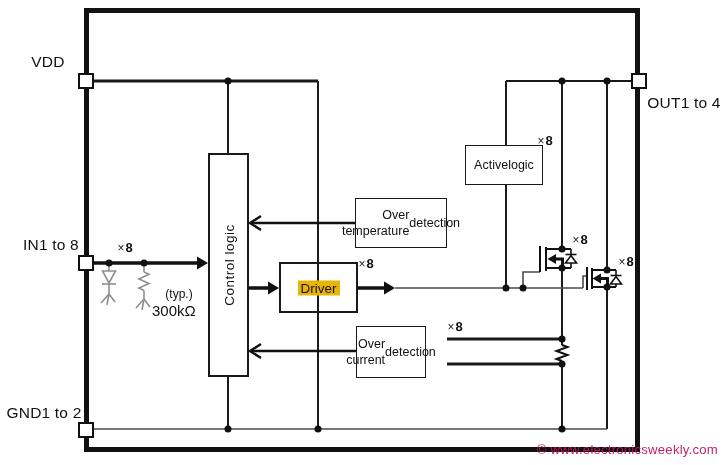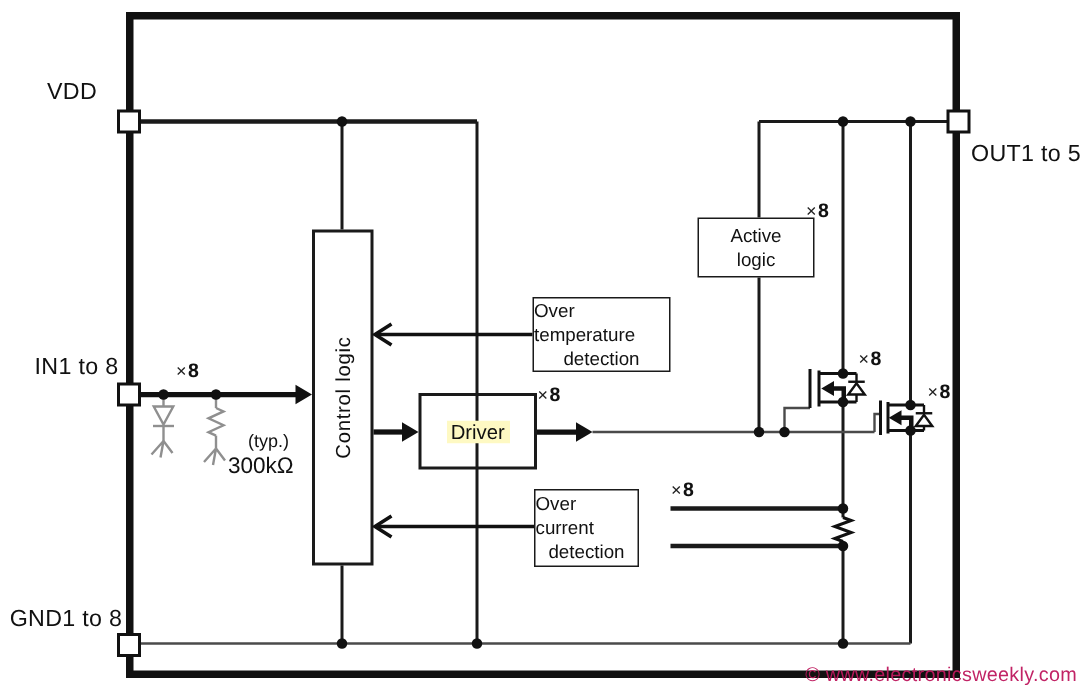--- a/index.html
+++ b/index.html
@@ -4,29 +4,29 @@
 <style>
   html,body{margin:0;padding:0;background:#fff;}
   .stage{
     position:relative;width:725px;height:465px;background:#fff;
     font-family:"Liberation Sans",sans-serif;color:#111;overflow:hidden;
   }
   .stage *{box-sizing:border-box;}
   svg.wiring{position:absolute;left:0;top:0;z-index:2;pointer-events:none;}
   .blk{
     position:absolute;z-index:1;background:#fff;border:2px solid #1a1a1a;
-    display:flex;flex-direction:column;align-items:center;justify-content:center;
-    text-align:left;font-size:12.5px;line-height:1.3;color:#111;
+    display:flex;flex-direction:row;align-items:center;justify-content:center;
+    text-align:right;font-size:12.5px;line-height:1.3;color:#111;
   }
   .blk.thin{border-width:1.5px;}
   .lbl{position:absolute;z-index:3;white-space:nowrap;color:#111;}
   .ctr{transform:translate(-50%,-50%);}
   .pin-label{font-size:15.5px;letter-spacing:.2px;}
   .rot{transform:translate(-50%,-50%) rotate(-90deg);}
-  .driver-text{background:#fef9c3;padding:0 3px;font-size:13.5px;z-index:3;}
+  .driver-text{background:#eab308;padding:0 3px;font-size:13.5px;z-index:3;}
   .cl-text{font-size:13.5px;letter-spacing:.5px;}
   .mult{font-size:12px;color:#222;}
   .mult .cnt{font-weight:bold;font-size:13px;color:#111;margin-left:1px;}
   .rval{font-size:15px;}
   .rnote{font-size:12px;text-align:right;}
   .watermark{
     position:absolute;z-index:4;font-size:13.2px;color:#be185d;opacity:.95;
     letter-spacing:.2px;
   }
 </style>
@@ -150,22 +150,22 @@
       <circle cx="562" cy="339" r="3.5"></circle>
       <circle cx="562" cy="364" r="3.5"></circle>
       <circle cx="228" cy="429" r="3.5"></circle>
       <circle cx="318" cy="429" r="3.5"></circle>
       <circle cx="562" cy="429" r="3.5"></circle>
     </g>
   </svg>
 
   <div class="lbl ctr pin-label" style="left:48px;top:62px;">VDD</div>
   <div class="lbl ctr pin-label" style="left:51px;top:245px;">IN1 to 8</div>
-  <div class="lbl ctr pin-label" style="left:44px;top:413px;">GND1 to 8</div>
-  <div class="lbl ctr pin-label" style="left:684px;top:103px;">OUT1 to 5</div>
+  <div class="lbl ctr pin-label" style="left:44px;top:413px;">GND1 to 2</div>
+  <div class="lbl ctr pin-label" style="left:684px;top:103px;">OUT1 to 4</div>
 
   <div class="lbl rot cl-text" style="left:228.5px;top:265px;">Control logic</div>
   <div class="lbl ctr driver-text" style="left:318.5px;top:287.5px;">Driver</div>
 
   <div class="lbl rval" style="left:152px;top:278px;margin-top:24px;">
     <span>300kΩ</span>
   </div>
   <div class="lbl ctr rnote" style="left:179px;top:294px;">
     <span>(typ.)</span>
   </div>

